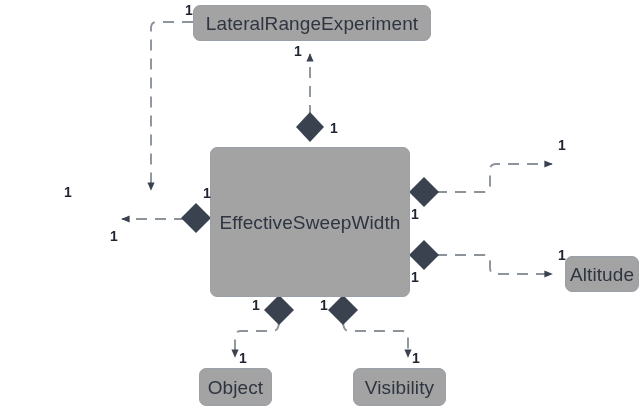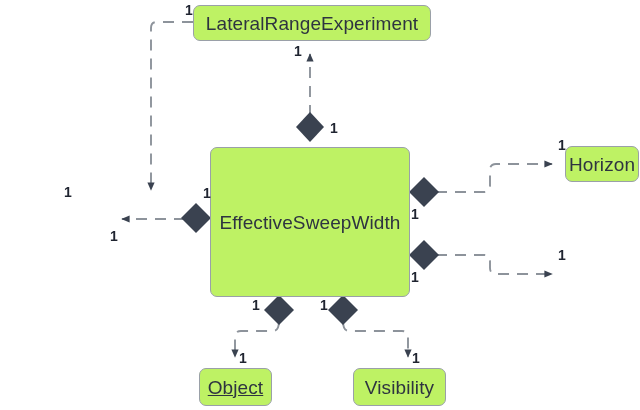--- a/index.html
+++ b/index.html
@@ -21,21 +21,21 @@
   #edges-layer {
     position: absolute;
     left: 0;
     top: 0;
     width: 640px;
     height: 410px;
   }
   .node {
     position: absolute;
     box-sizing: border-box;
-    background: #bef264;
+    background: #a3a3a3;
     border: 1.3px solid #9aa0a8;
     border-radius: 7px;
     display: flex;
     align-items: center;
     justify-content: center;
     color: #2e3440;
     font-size: 19px;
     line-height: 1;
     white-space: nowrap;
     letter-spacing: 0.1px;
@@ -89,26 +89,26 @@
 
   <div class="node" style="left:193px; top:5px; width:238px; height:36px;">
     <span class="node-label">LateralRangeExperiment</span>
   </div>
 
   <div class="node" style="left:210px; top:147px; width:200px; height:150px;border-radius:7px;">
     <span class="node-label">EffectiveSweepWidth</span>
   </div>
 
 
-  <div class="node" style="left:565px; top:146px; width:74px; height:36px;">
-    <span class="node-label">Horizon</span>
+
+  <div class="node" style="left:565px; top:256px; width:74px; height:36px;">
+    <span class="node-label">Altitude</span>
   </div>
 
-
-  <div class="node" style="left:199px; top:368px; width:73px; height:38px;text-decoration:underline;">
+  <div class="node" style="left:199px; top:368px; width:73px; height:38px;">
     <span class="node-label">Object</span>
   </div>
 
   <div class="node" style="left:353px; top:368px; width:93px; height:38px;">
     <span class="node-label">Visibility</span>
   </div>
 
   <div class="mult" style="left:185px; top:3px;">1</div>
   <div class="mult" style="left:294px; top:44px;">1</div>
   <div class="mult" style="left:330px; top:121px;">1</div>

